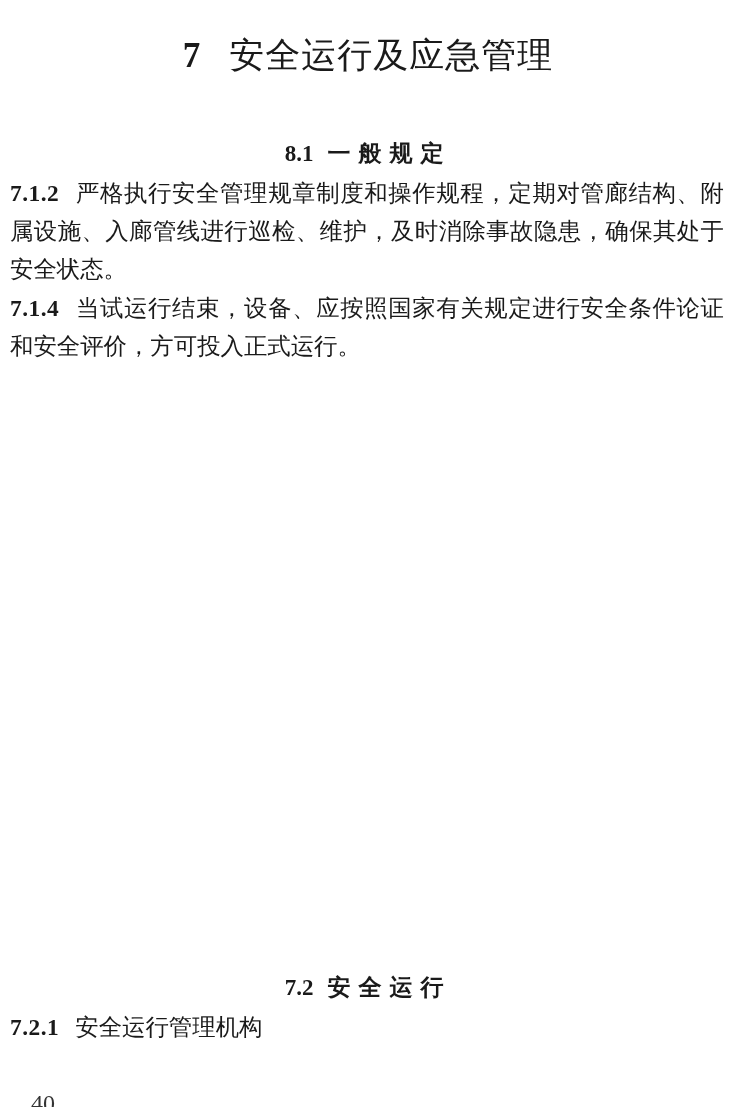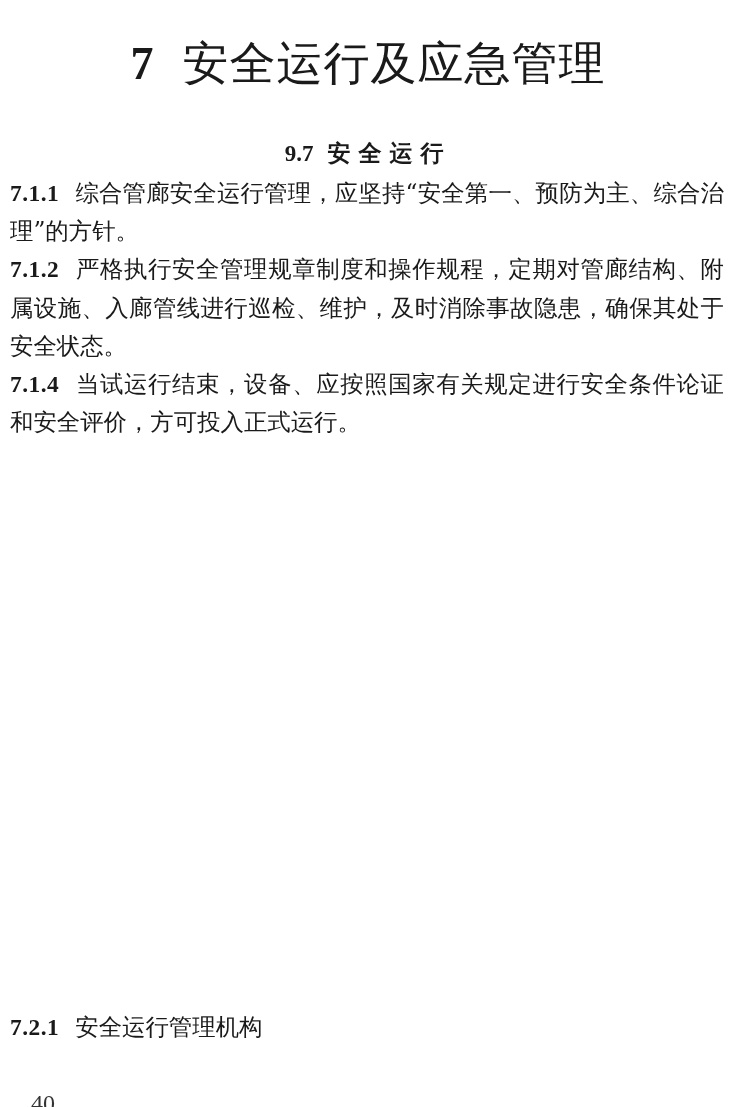--- a/index.html
+++ b/index.html
@@ -20,21 +20,21 @@
     left: 0; top: 0;
     width: 736px;
     height: 1107px;
   }
   .chapter-title {
     position: absolute;
     top: 8px;
     left: 0;
     width: 736px;
     text-align: center;
-    font-size: 46px;
+    font-size: 35px;
     line-height: 48px;
     letter-spacing: 1px;
     font-weight: normal;
   }
   .chapter-title .num {
     font-family: "Liberation Serif", serif;
     font-weight: bold;
     margin-right: 28px;
   }
   .section-title {
@@ -86,35 +86,35 @@
 </head>
 <body>
 
 <div class="page">
 
   <h1 class="chapter-title">
     <span class="num">7</span><span>安全运行及应急管理</span>
   </h1>
 
   <h2 class="section-title" style="top:118px;">
-    <span class="num">9.7</span><span>安全运行</span>
+    <span class="num">8.1</span><span>一般规定</span>
   </h2>
 
   <div class="body-text">
-    <p class="clause">
-      <span class="cnum">7.1.1</span><span>综合管廊安全运行管理，应坚持“安全第一、预防为主、综合治理”的方针。</span>
-    </p>
     <p class="clause">
       <span class="cnum">7.1.2</span><span>严格执行安全管理规章制度和操作规程，定期对管廊结构、附属设施、入廊管线进行巡检、维护，及时消除事故隐患，确保其处于安全状态。</span>
     </p>
     <p class="clause">
       <span class="cnum">7.1.4</span><span>当试运行结束，设备、应按照国家有关规定进行安全条件论证和安全评价，方可投入正式运行。</span>
     </p>
   </div>
 
+  <h2 class="section-title" style="top:952px;">
+    <span class="num">7.2</span><span>安全运行</span>
+  </h2>
 
   <div class="body-text" style="top:1008px;">
     <p class="clause">
       <span class="cnum">7.2.1</span><span>安全运行管理机构</span>
     </p>
   </div>
 
   <div class="page-number">40</div>
 </div>
 

